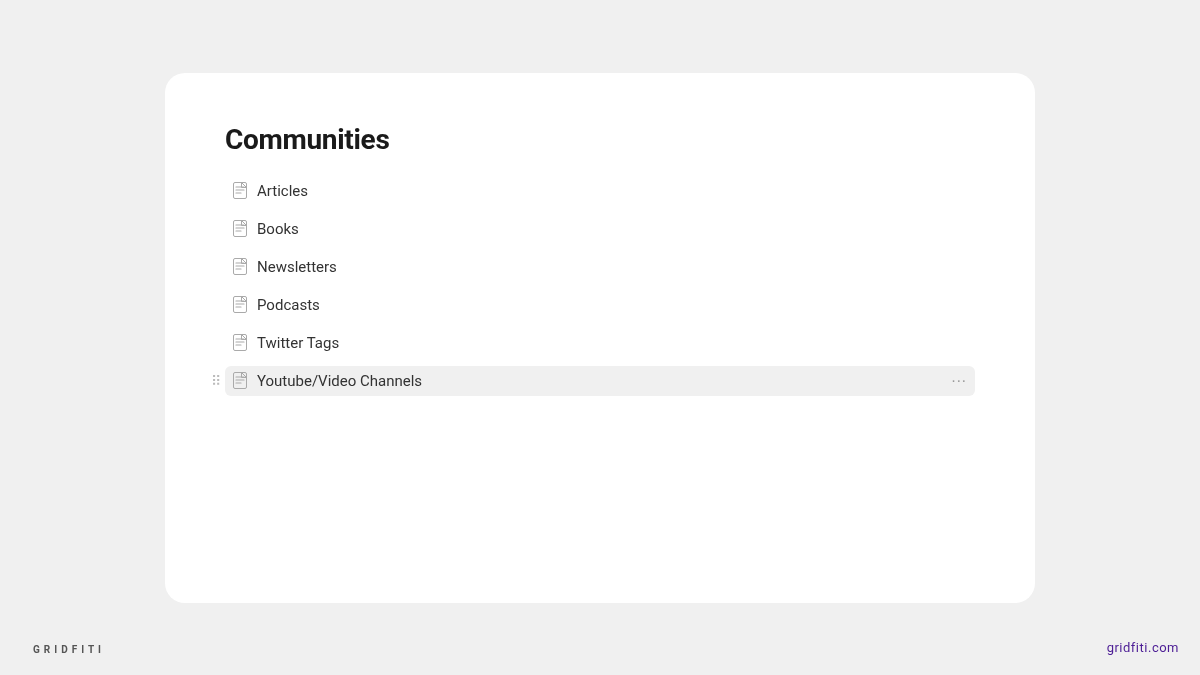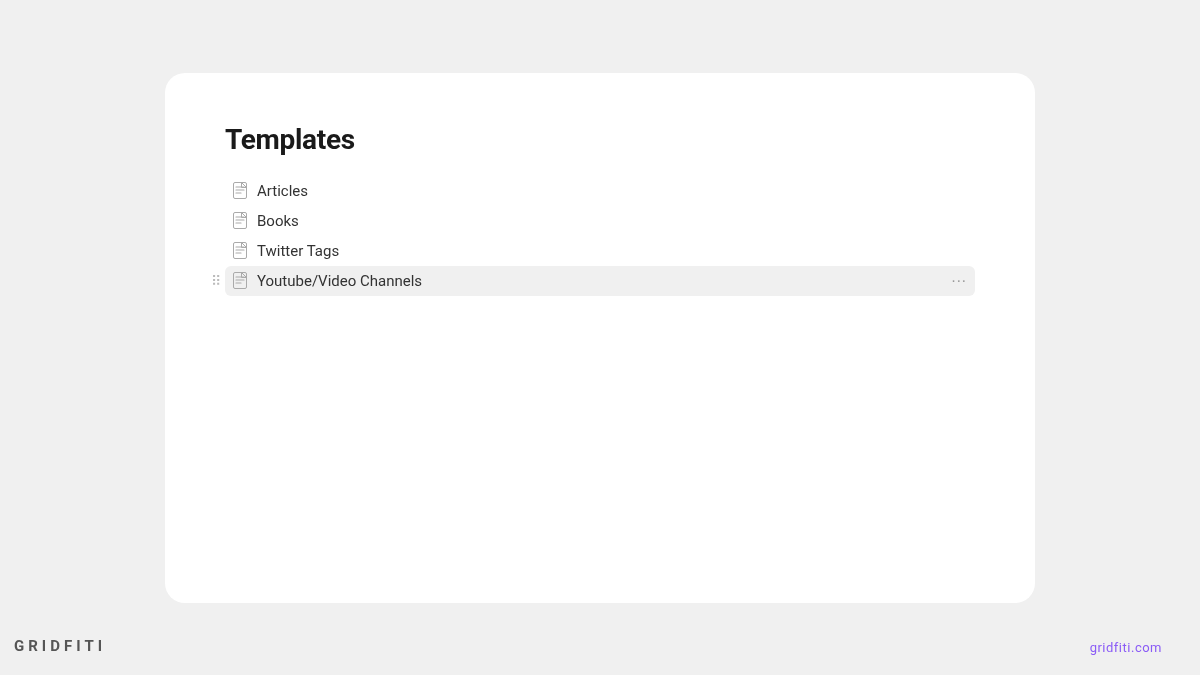--- a/index.html
+++ b/index.html
@@ -34,21 +34,21 @@
       font-weight: 700;
       color: #1a1a1a;
       margin-bottom: 20px;
       letter-spacing: -0.3px;
     }
 
     .category-list {
       list-style: none;
       display: flex;
       flex-direction: column;
-      gap: 0;
+      gap: 8px;
     }
 
     .category-item {
       display: flex;
       align-items: center;
       gap: 10px;
       padding: 6px 8px;
       border-radius: 6px;
       cursor: pointer;
       position: relative;
@@ -82,42 +82,42 @@
       top: 50%;
       transform: translateY(-50%);
       color: #999;
       font-size: 16px;
       letter-spacing: 1px;
     }
 
     .footer-left {
       position: absolute;
       bottom: 20px;
-      left: 14px;
-      font-size: 15px;
+      left: 33px;
+      font-size: 10px;
       font-weight: 700;
       letter-spacing: 4px;
       color: #555;
       text-transform: uppercase;
     }
 
     .footer-right {
       position: absolute;
       bottom: 20px;
-      right: 38px;
+      right: 21px;
       font-size: 13px;
-      color: #8b5cf6;
+      color: #4c1d95;
       letter-spacing: 0.5px;
     }
   </style>
 </head>
 <body>
 
 <div class="card">
-  <h1 class="categories-title">Templates</h1>
+  <h1 class="categories-title">Communities</h1>
   <ul class="category-list" id="category-list">
   <li class="category-item">
         <span style="display: flex; align-items: center; flex-shrink: 0;">
           <svg width="14" height="17" viewBox="0 0 14 17" fill="none" xmlns="http://www.w3.org/2000/svg">
       <rect x="0.5" y="0.5" width="13" height="16" rx="1.5" stroke="#aaa" fill="none"></rect>
       <line x1="3" y1="5" x2="11" y2="5" stroke="#aaa" stroke-width="1.2" stroke-linecap="round"></line>
       <line x1="3" y1="8" x2="11" y2="8" stroke="#aaa" stroke-width="1.2" stroke-linecap="round"></line>
       <line x1="3" y1="11" x2="8" y2="11" stroke="#aaa" stroke-width="1.2" stroke-linecap="round"></line>
       <path d="M8.5 0.5L13.5 5.5" stroke="#aaa" stroke-width="1" fill="none"></path>
       <path d="M8.5 0.5V5.5H13.5" stroke="#aaa" stroke-width="1" fill="none"></path>
@@ -142,20 +142,46 @@
         <span style="display: flex; align-items: center; flex-shrink: 0;">
           <svg width="14" height="17" viewBox="0 0 14 17" fill="none" xmlns="http://www.w3.org/2000/svg">
       <rect x="0.5" y="0.5" width="13" height="16" rx="1.5" stroke="#aaa" fill="none"></rect>
       <line x1="3" y1="5" x2="11" y2="5" stroke="#aaa" stroke-width="1.2" stroke-linecap="round"></line>
       <line x1="3" y1="8" x2="11" y2="8" stroke="#aaa" stroke-width="1.2" stroke-linecap="round"></line>
       <line x1="3" y1="11" x2="8" y2="11" stroke="#aaa" stroke-width="1.2" stroke-linecap="round"></line>
       <path d="M8.5 0.5L13.5 5.5" stroke="#aaa" stroke-width="1" fill="none"></path>
       <path d="M8.5 0.5V5.5H13.5" stroke="#aaa" stroke-width="1" fill="none"></path>
     </svg>
         </span>
+        <span class="category-label">Newsletters</span>
+      </li>
+      <li class="category-item">
+        <span style="display: flex; align-items: center; flex-shrink: 0;">
+          <svg width="14" height="17" viewBox="0 0 14 17" fill="none" xmlns="http://www.w3.org/2000/svg">
+      <rect x="0.5" y="0.5" width="13" height="16" rx="1.5" stroke="#aaa" fill="none"></rect>
+      <line x1="3" y1="5" x2="11" y2="5" stroke="#aaa" stroke-width="1.2" stroke-linecap="round"></line>
+      <line x1="3" y1="8" x2="11" y2="8" stroke="#aaa" stroke-width="1.2" stroke-linecap="round"></line>
+      <line x1="3" y1="11" x2="8" y2="11" stroke="#aaa" stroke-width="1.2" stroke-linecap="round"></line>
+      <path d="M8.5 0.5L13.5 5.5" stroke="#aaa" stroke-width="1" fill="none"></path>
+      <path d="M8.5 0.5V5.5H13.5" stroke="#aaa" stroke-width="1" fill="none"></path>
+    </svg>
+        </span>
+        <span class="category-label">Podcasts</span>
+      </li>
+      <li class="category-item">
+        <span style="display: flex; align-items: center; flex-shrink: 0;">
+          <svg width="14" height="17" viewBox="0 0 14 17" fill="none" xmlns="http://www.w3.org/2000/svg">
+      <rect x="0.5" y="0.5" width="13" height="16" rx="1.5" stroke="#aaa" fill="none"></rect>
+      <line x1="3" y1="5" x2="11" y2="5" stroke="#aaa" stroke-width="1.2" stroke-linecap="round"></line>
+      <line x1="3" y1="8" x2="11" y2="8" stroke="#aaa" stroke-width="1.2" stroke-linecap="round"></line>
+      <line x1="3" y1="11" x2="8" y2="11" stroke="#aaa" stroke-width="1.2" stroke-linecap="round"></line>
+      <path d="M8.5 0.5L13.5 5.5" stroke="#aaa" stroke-width="1" fill="none"></path>
+      <path d="M8.5 0.5V5.5H13.5" stroke="#aaa" stroke-width="1" fill="none"></path>
+    </svg>
+        </span>
         <span class="category-label">Twitter Tags</span>
       </li>
       <li class="category-item hovered">
         <span class="drag-handle" style="position: absolute; left: -14px; top: 50%; transform: translateY(-50%); color: rgb(187, 187, 187); font-size: 14px;">⠿</span>
         <span style="display: flex; align-items: center; flex-shrink: 0;">
           <svg width="14" height="17" viewBox="0 0 14 17" fill="none" xmlns="http://www.w3.org/2000/svg">
       <rect x="0.5" y="0.5" width="13" height="16" rx="1.5" stroke="#aaa" fill="none"></rect>
       <line x1="3" y1="5" x2="11" y2="5" stroke="#aaa" stroke-width="1.2" stroke-linecap="round"></line>
       <line x1="3" y1="8" x2="11" y2="8" stroke="#aaa" stroke-width="1.2" stroke-linecap="round"></line>
       <line x1="3" y1="11" x2="8" y2="11" stroke="#aaa" stroke-width="1.2" stroke-linecap="round"></line>

